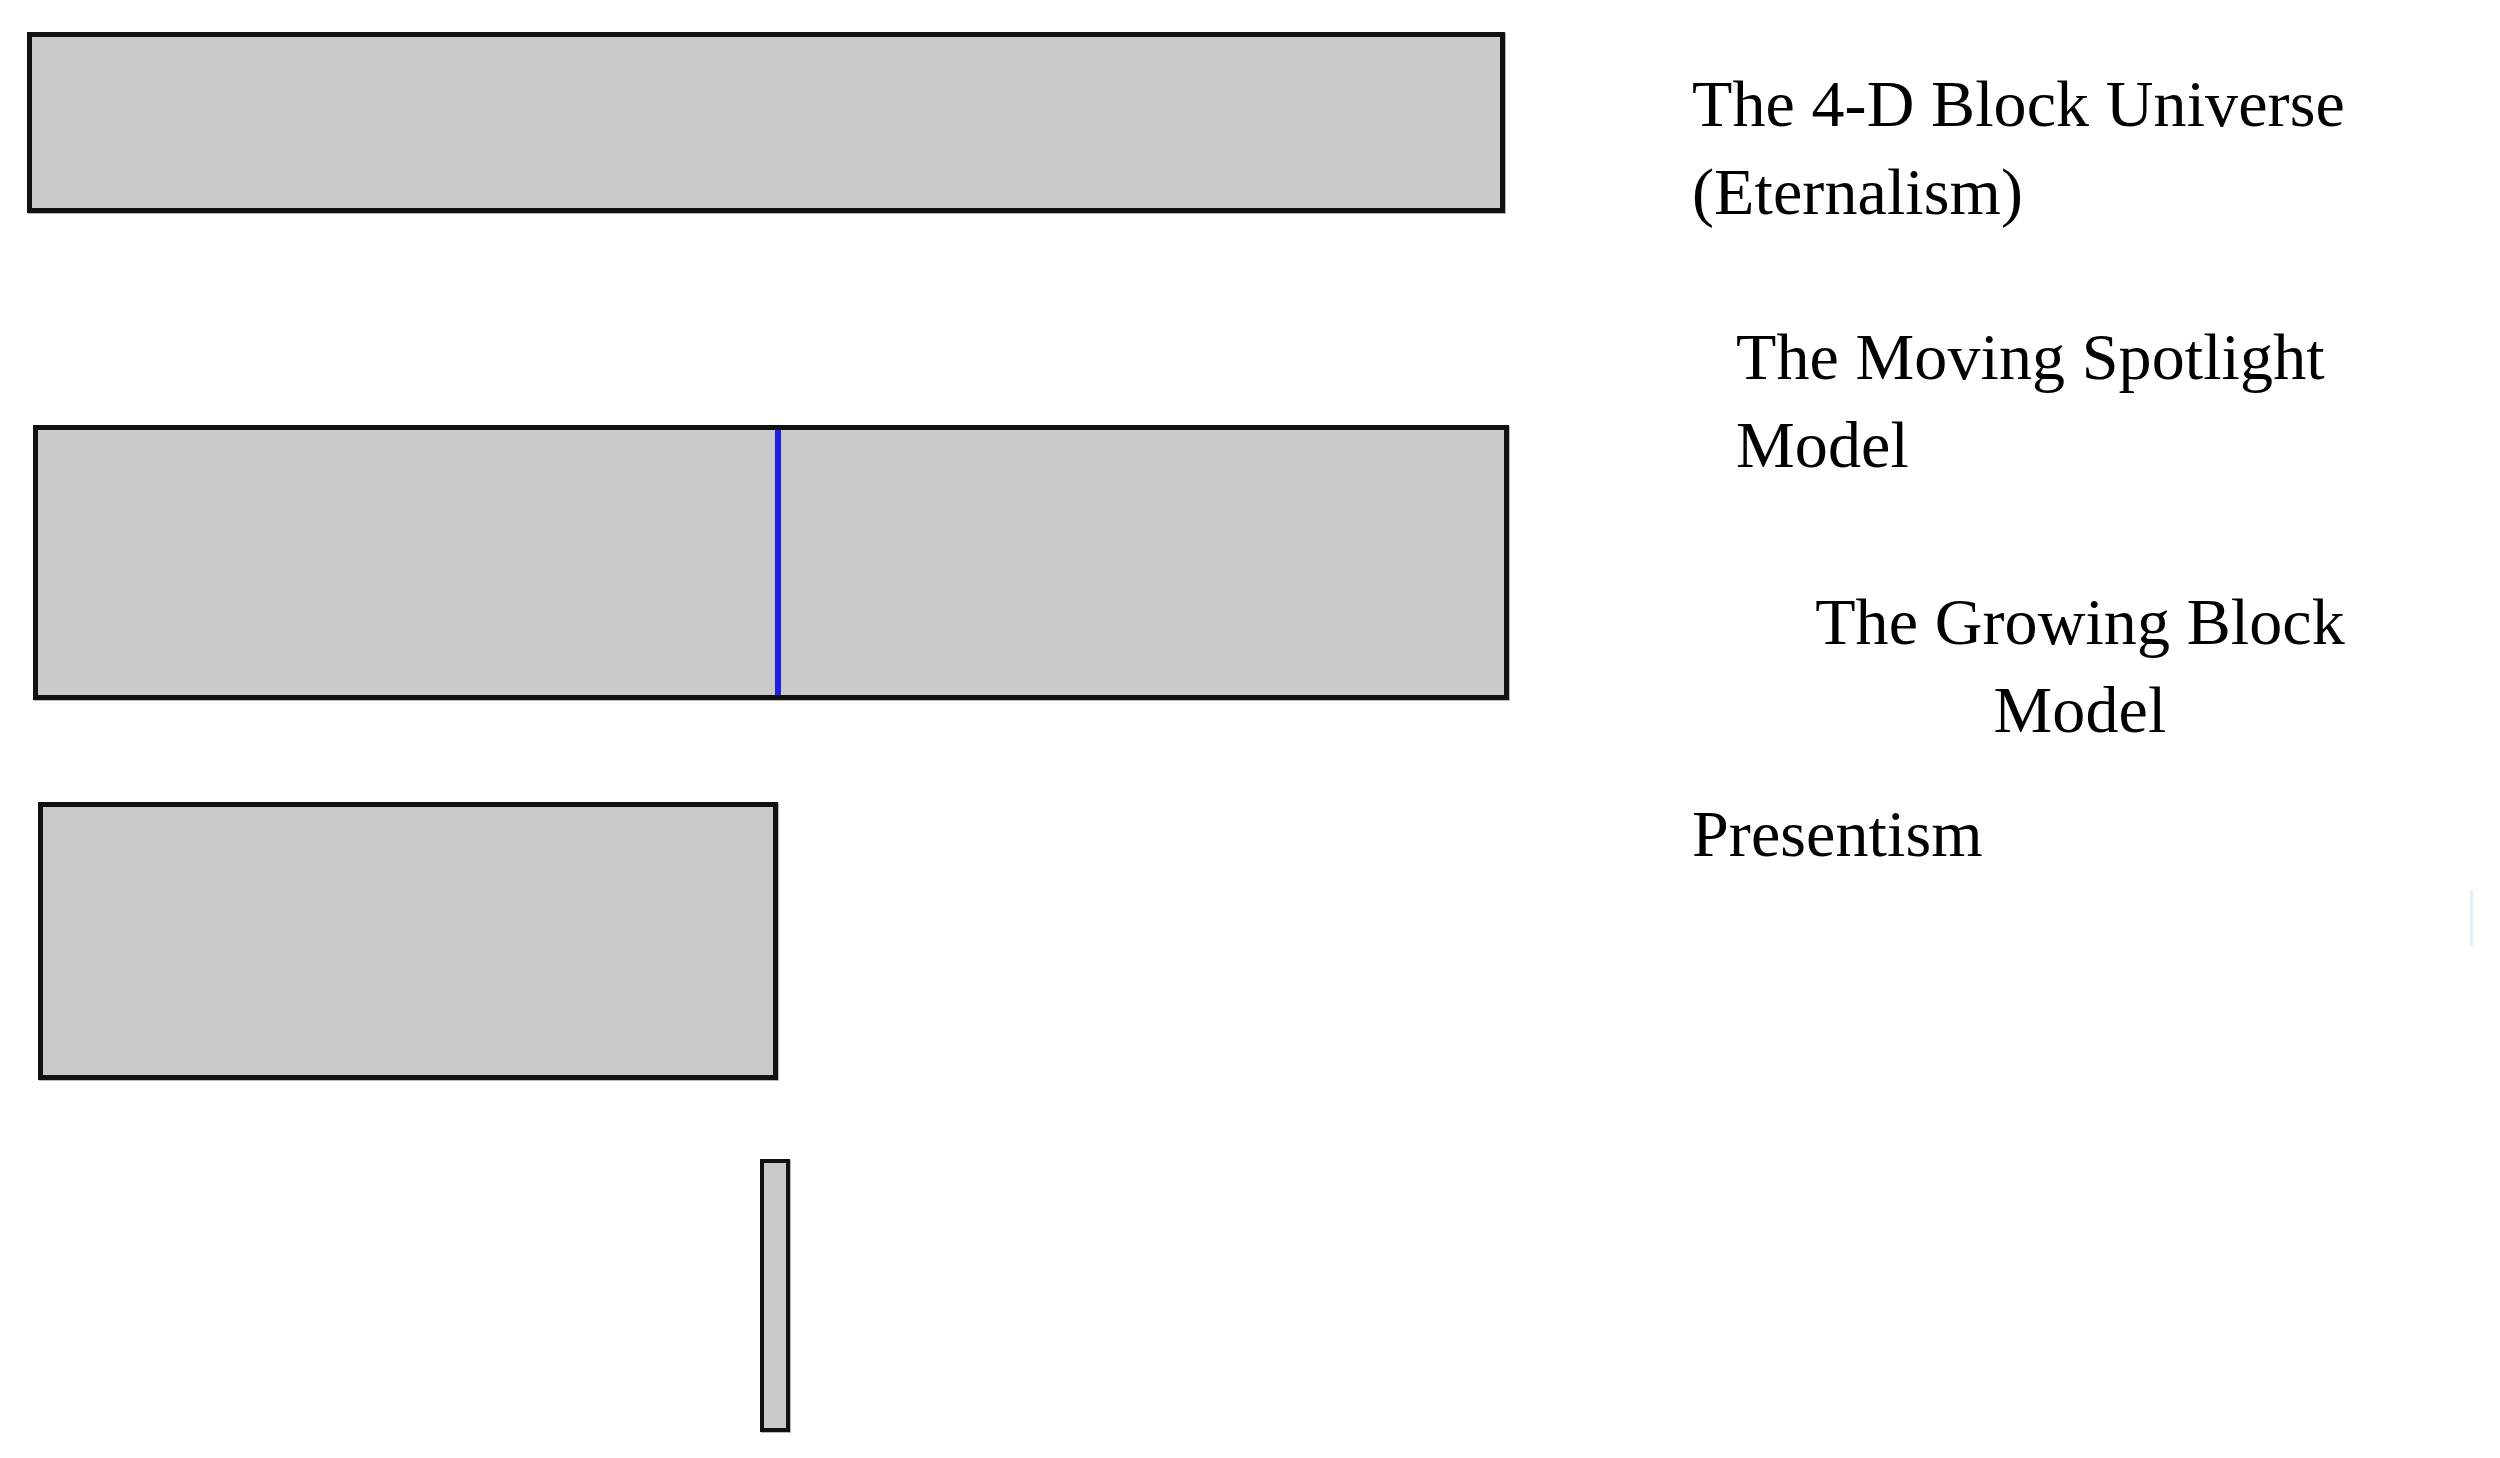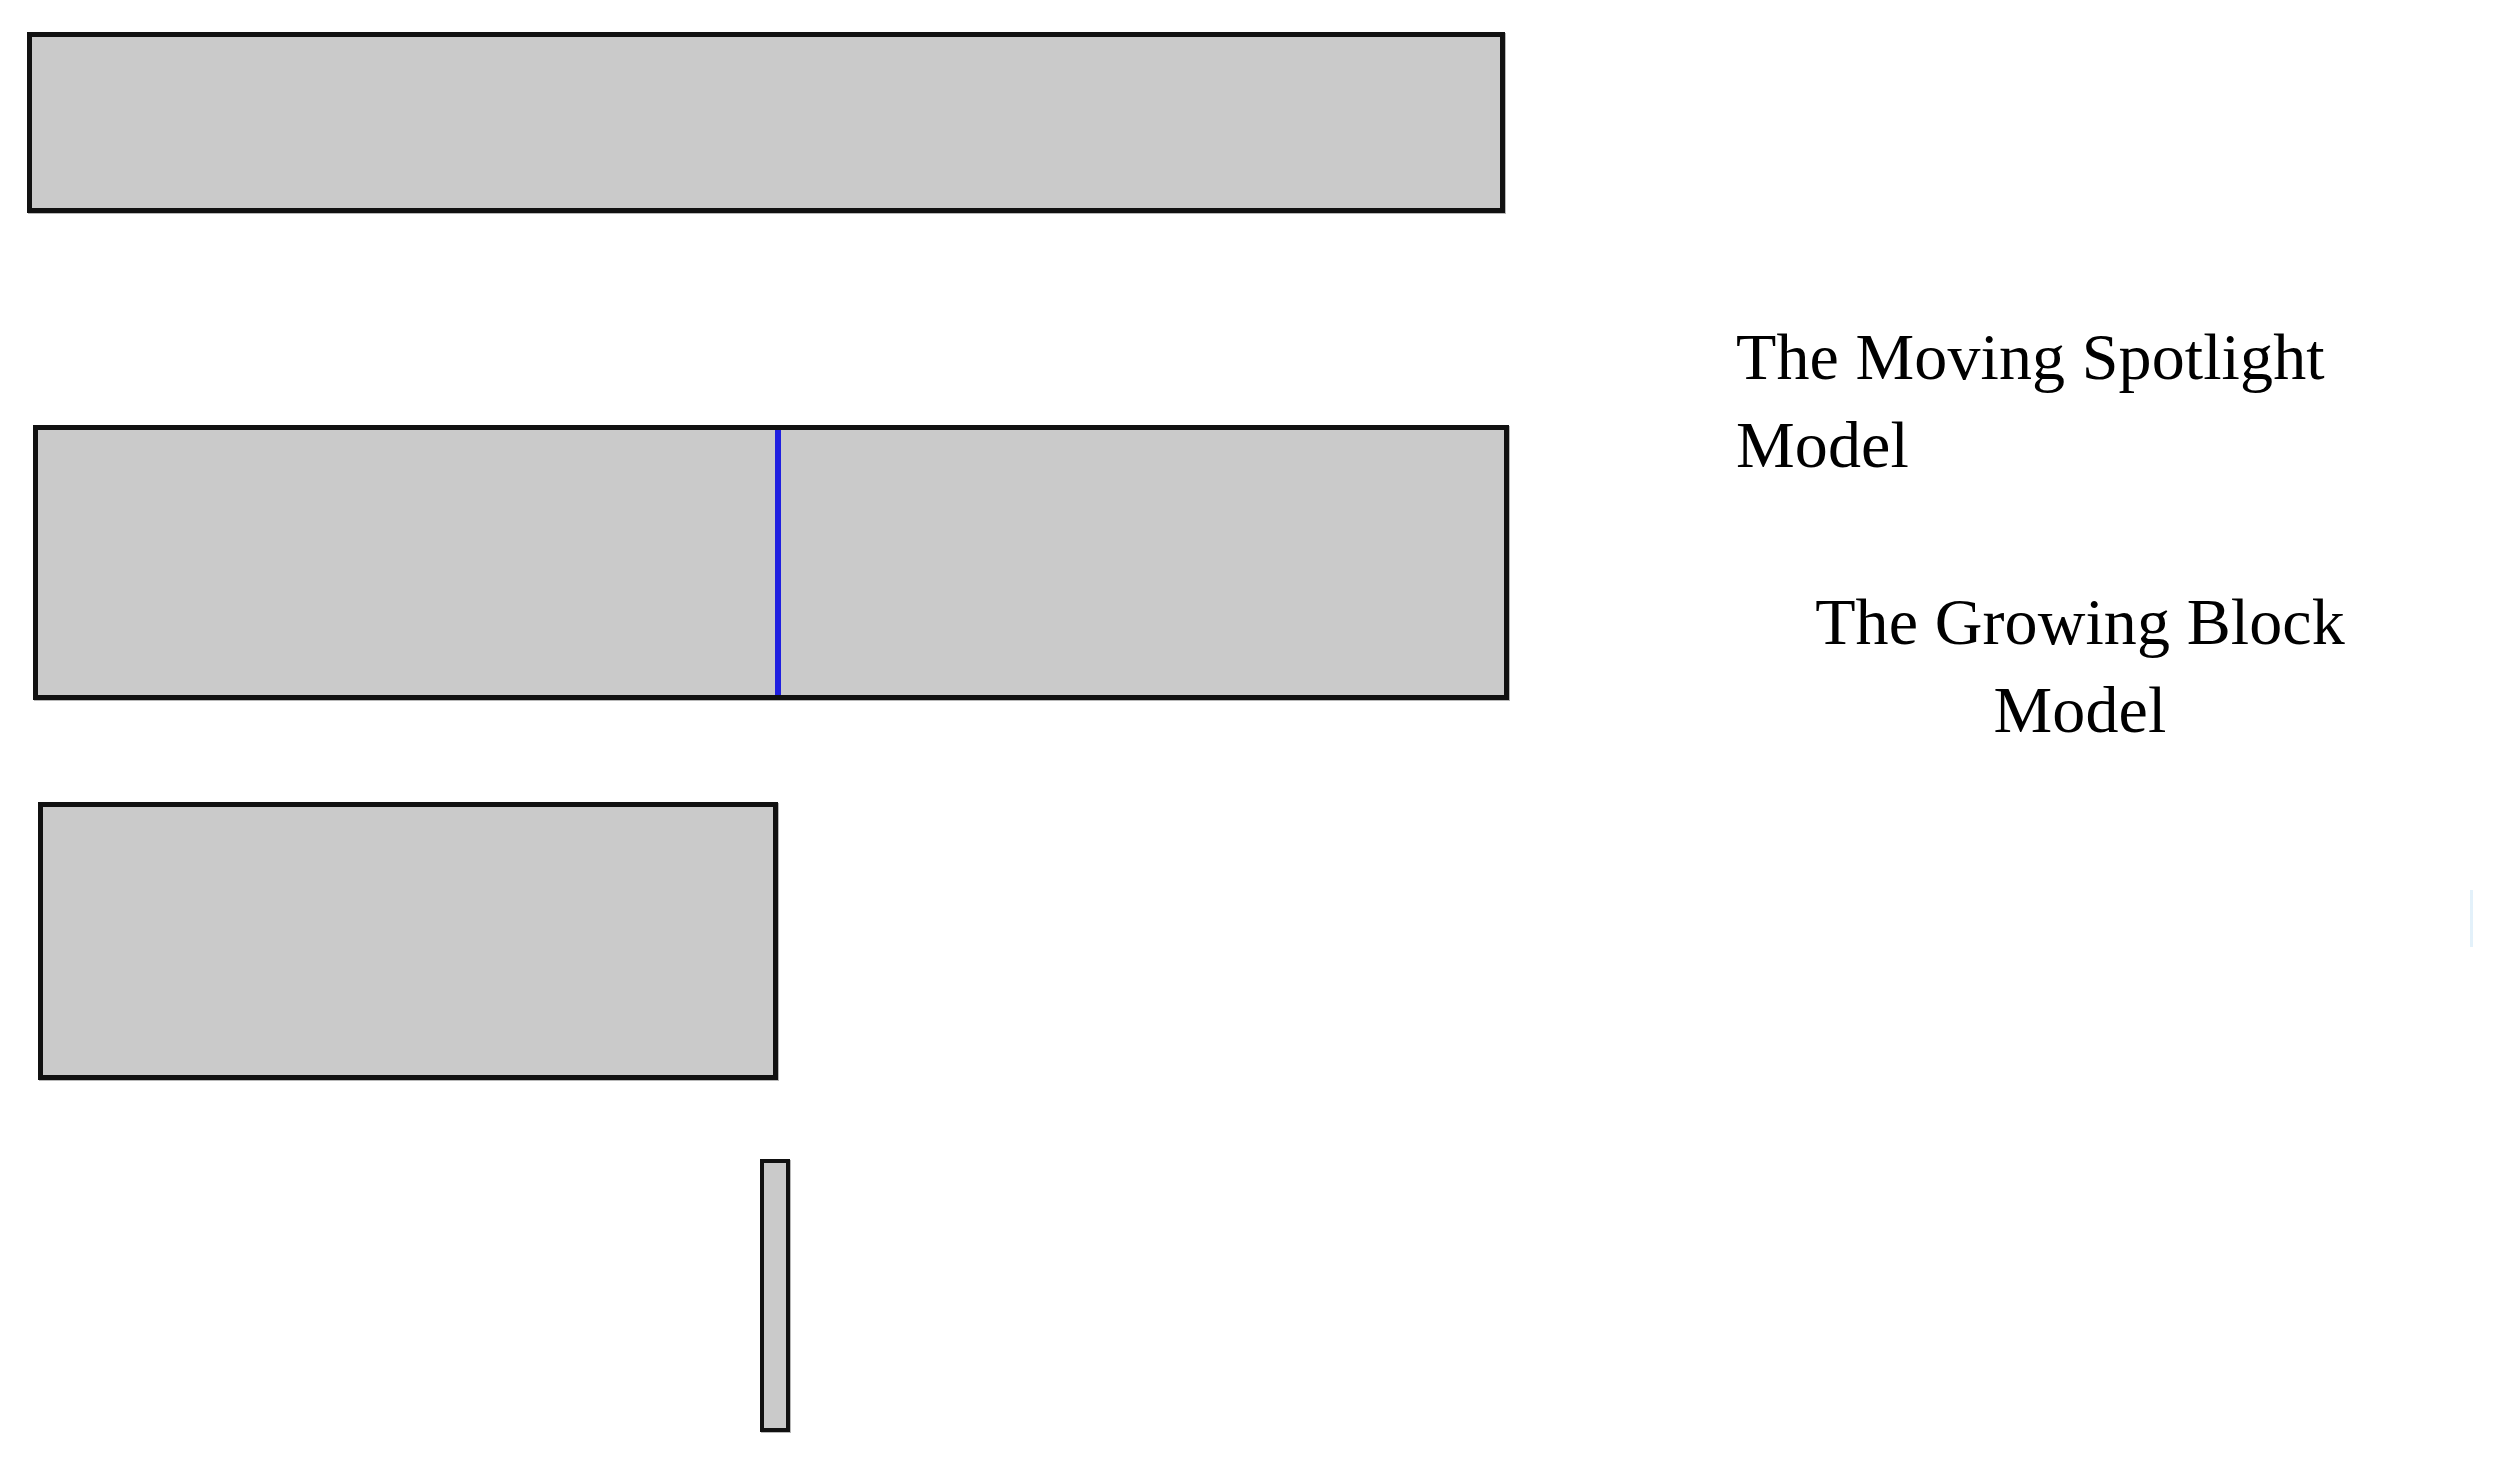--- a/index.html
+++ b/index.html
@@ -52,31 +52,34 @@
     font-weight: 400;
   }
 </style>
 </head>
 <body>
 
 <div id="canvas">
 
   <div class="block" style="left:27px; top:32px; width:1478px; height:181px;"></div>
 
+  <div class="label" style="left:1692px; top:60px; width:760px;">The 4-D Block Universe
+(Eternalism)</div>
 
   <div class="block" style="left:33px; top:425px; width:1476px; height:275px;">
     <div class="spotlight-line" style="left:737px; top:0px; width:6px; height:265px;"></div>
   </div>
 
   <div class="label" style="left:1692px; top:313px; width:760px;margin-left:44px;">The Moving Spotlight
 Model</div>
 
   <div class="block" style="left:38px; top:802px; width:740px; height:278px;"></div>
 
   <div class="label" style="left:1700px; top:578px; width:760px;text-align:center;">The Growing Block
 Model</div>
 
   <div class="block thin" style="left:760px; top:1159px; width:30px; height:273px;"></div>
 
+  <div class="label" style="left:1692px; top:790px; width:760px;">Presentism</div>
 
   <div class="faint-marker" style="left:2470px; top:890px; width:3px; height:57px;"></div>
 
 </div>
 
 </body></html>

